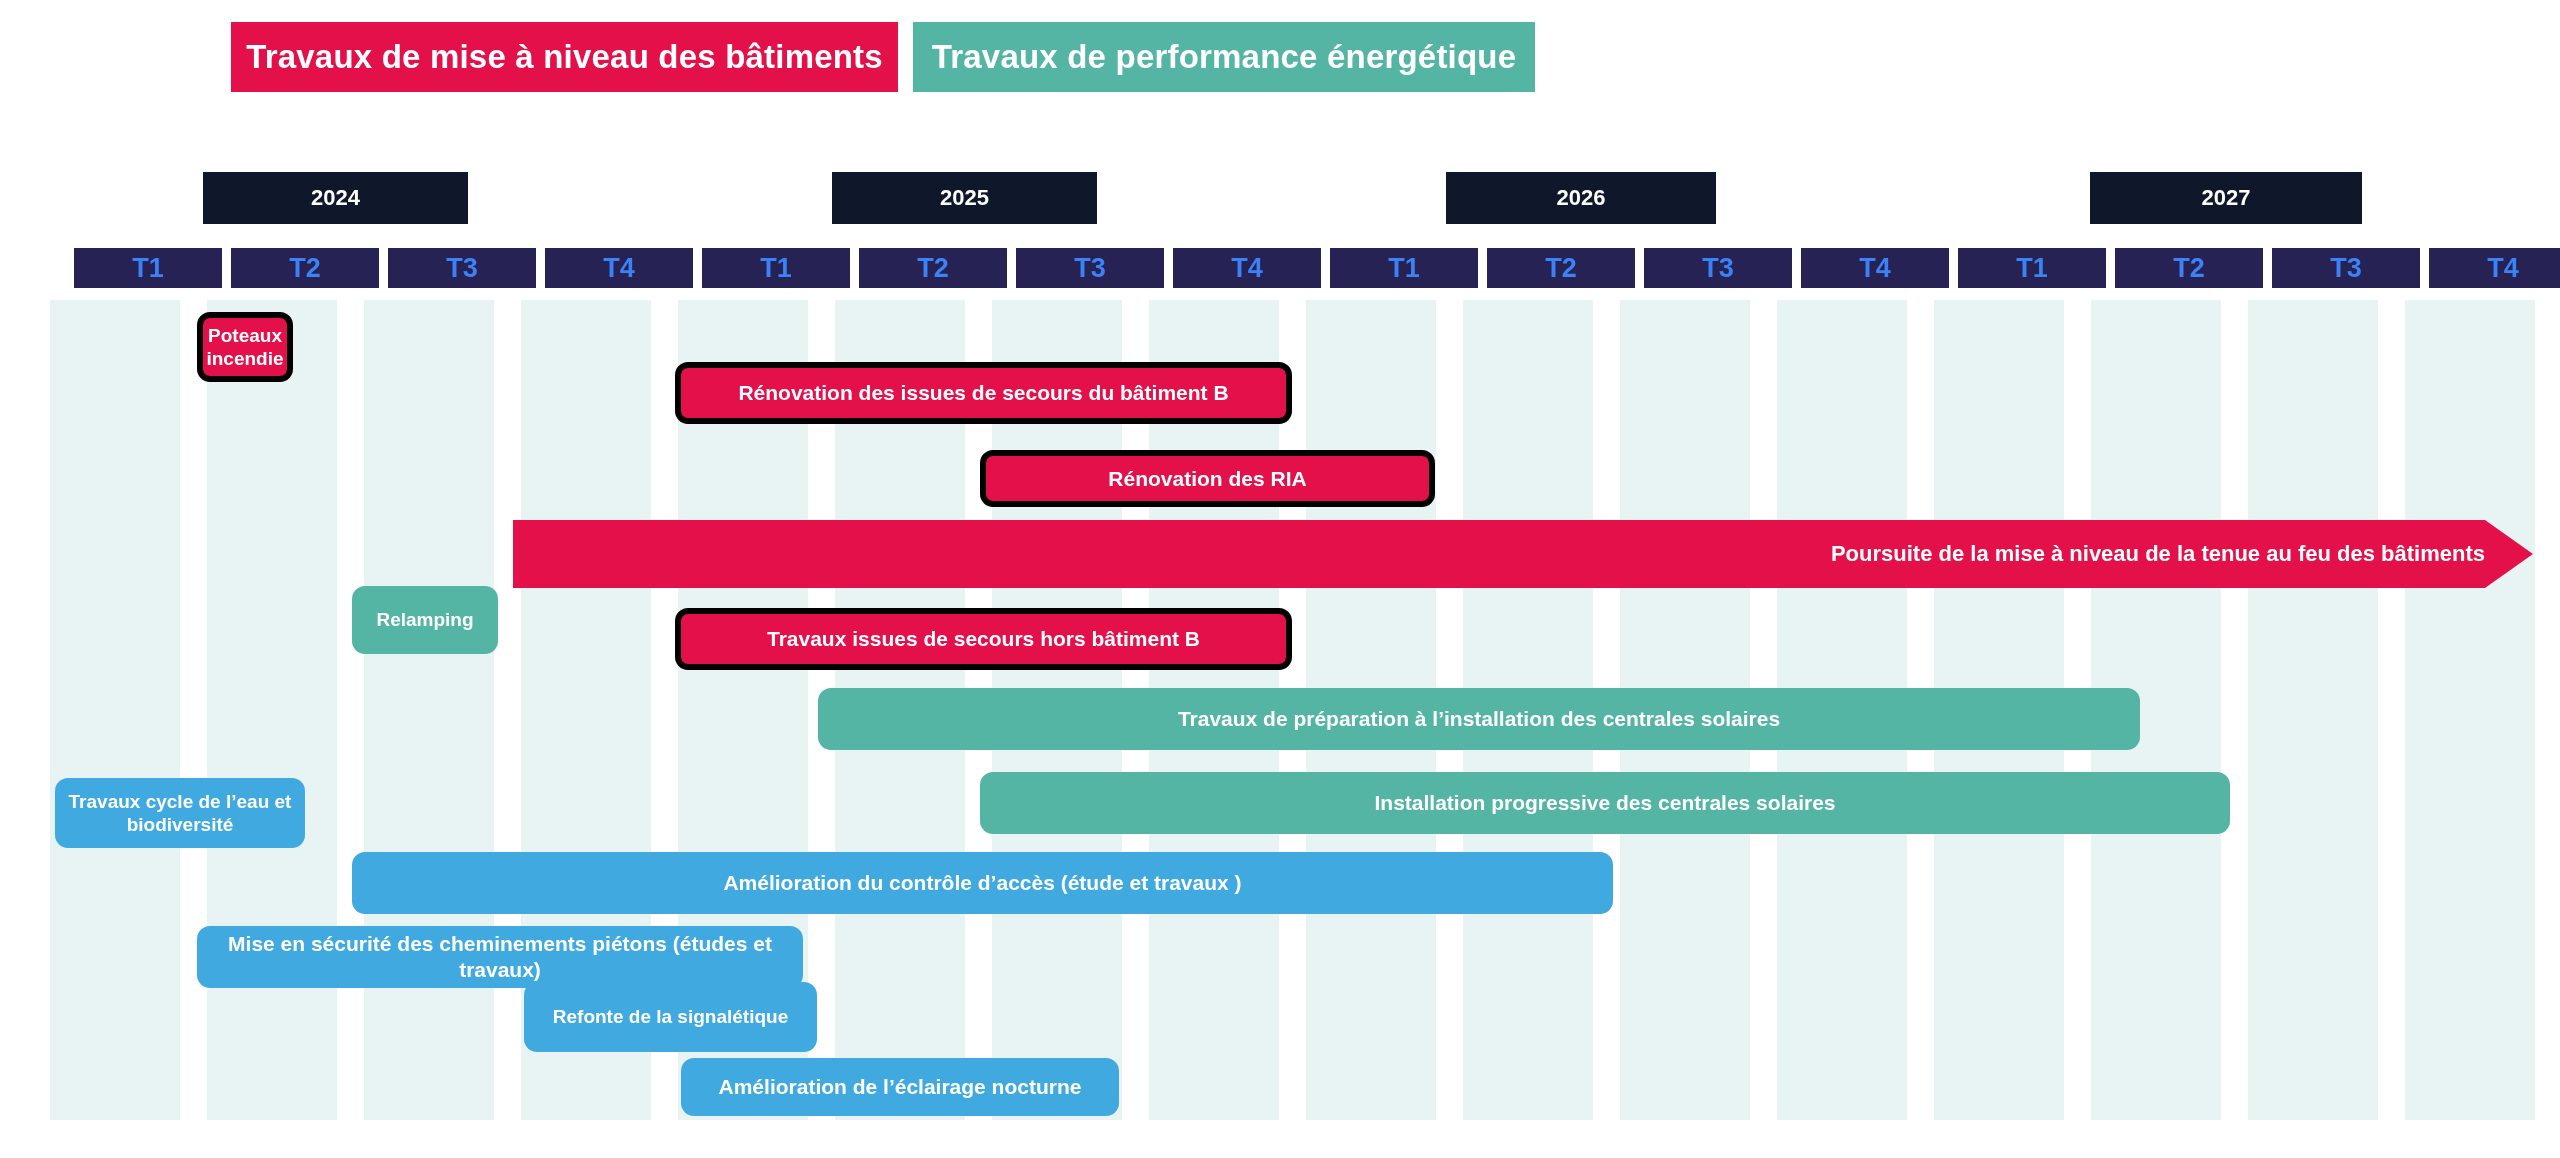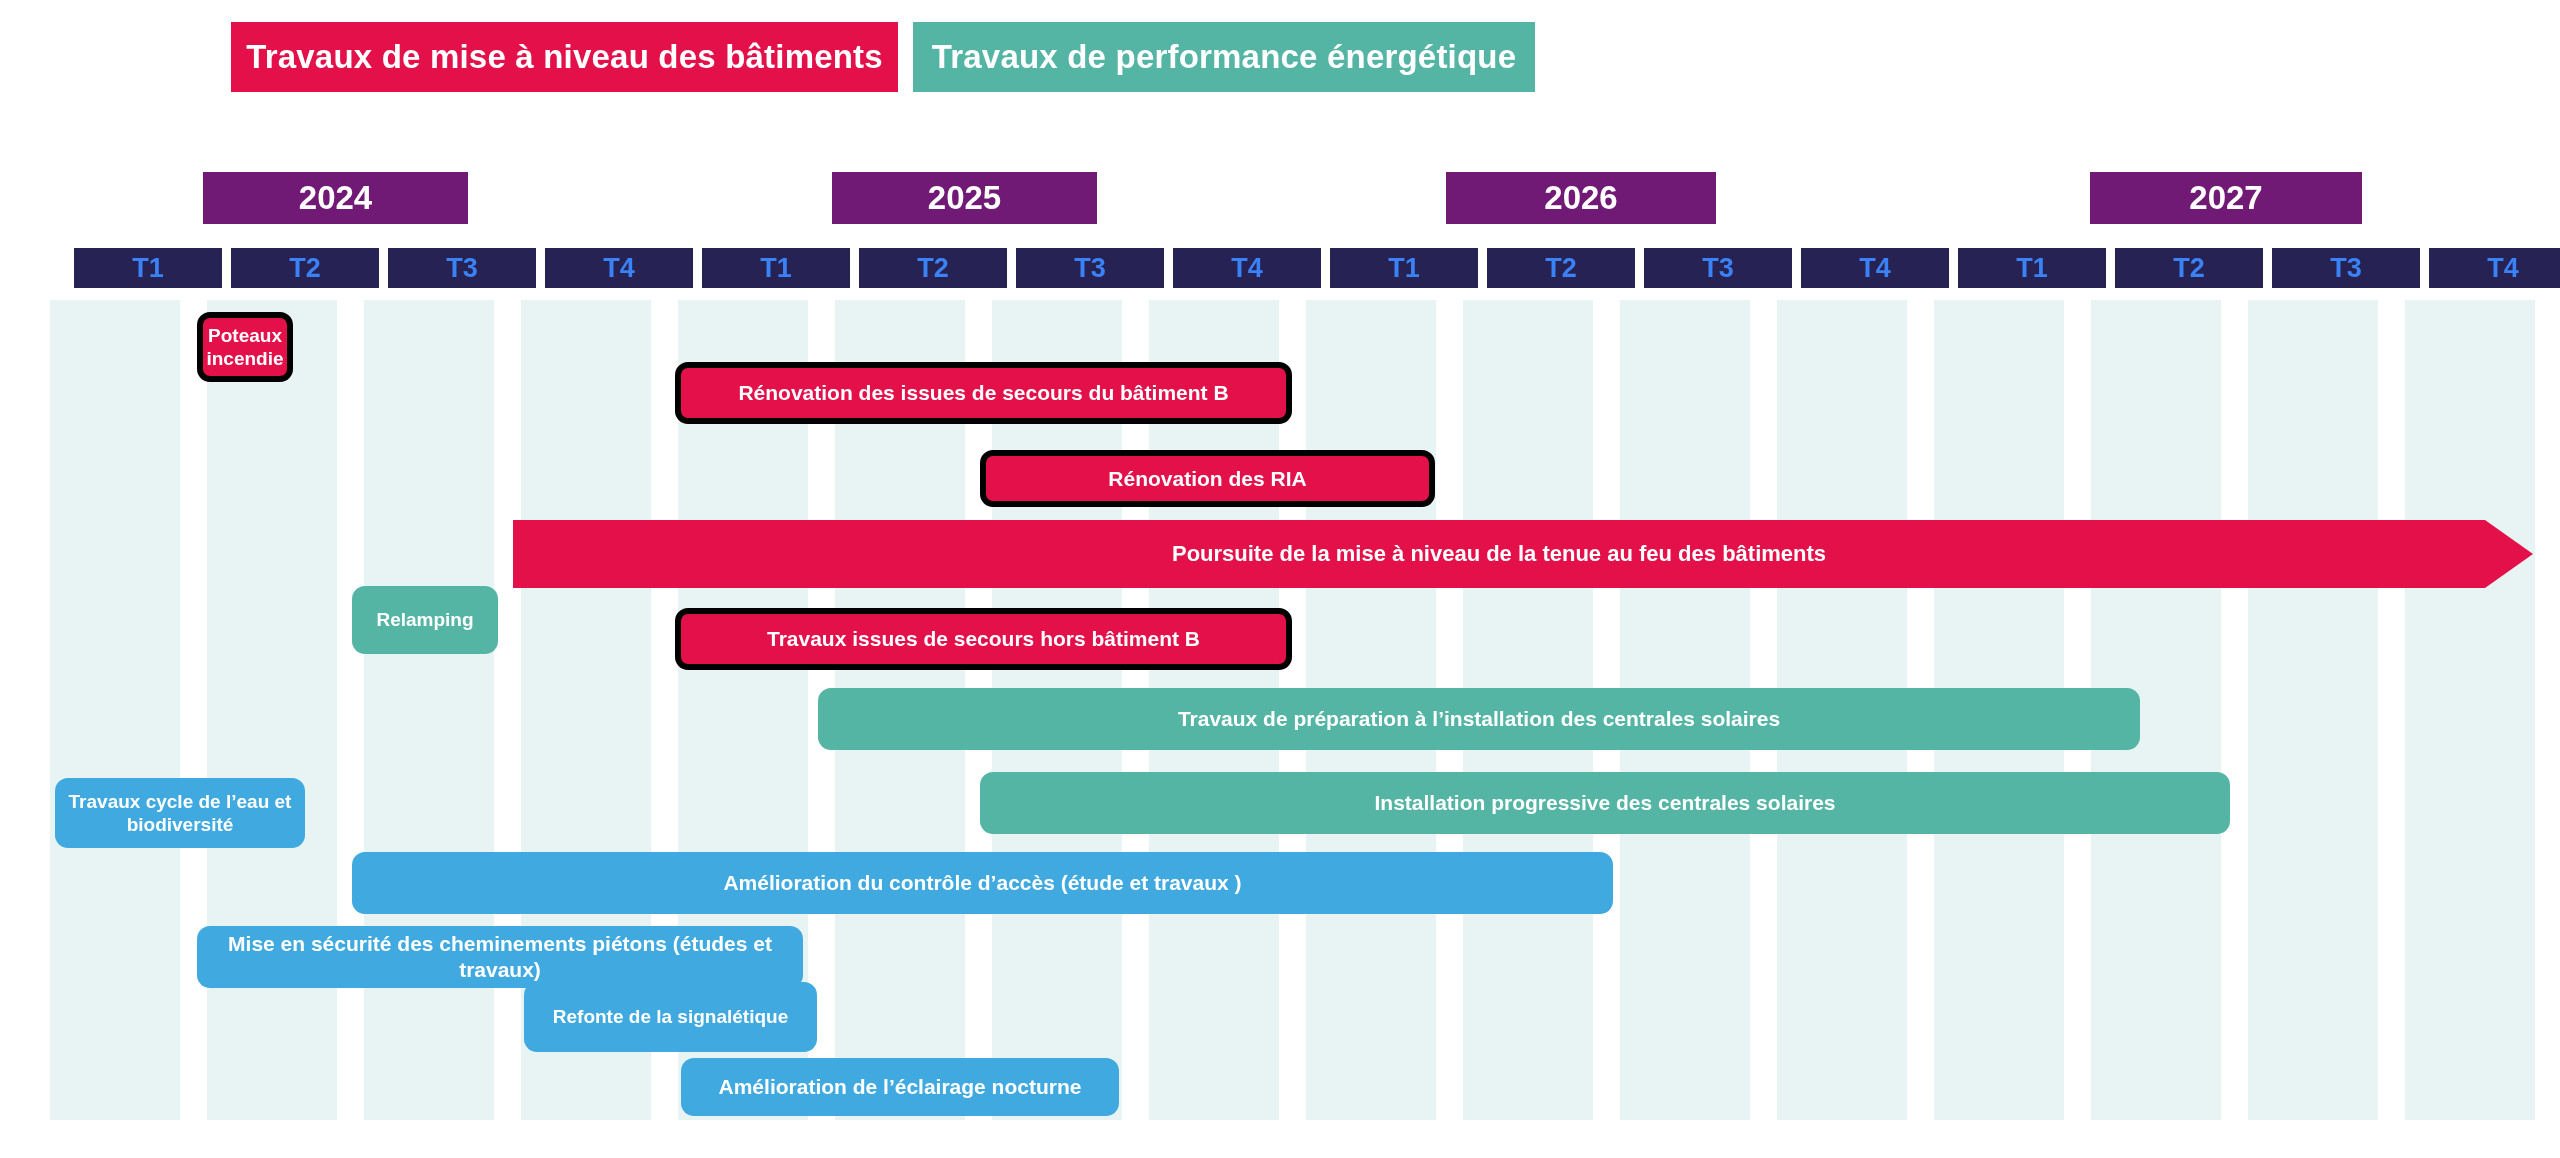--- a/index.html
+++ b/index.html
@@ -22,23 +22,23 @@
     font-weight:600;
     line-height:1.18;
     letter-spacing:.2px;
     box-sizing:border-box;
     padding:4px 14px;
   }
 
   
   .year-box{
     position:absolute;
-    background:#701a75;
+    background:#0f172a;
     color:#ffffff;
-    font-size:33px;
+    font-size:22px;
     font-weight:700;
     display:flex;align-items:center;justify-content:center;
     box-sizing:border-box;
   }
 
   
   .q-box{
     position:absolute;
     background:#262254;
     color:#3b82f6;
@@ -183,21 +183,21 @@
       </div>
       <div class="q-box" style="left: 2236px; top: 248px; width: 148px; height: 40px;">
         <span>T3</span>
       </div>
       <div class="q-box" style="left: 2393px; top: 248px; width: 148px; height: 40px;">
         <span>T4</span>
       </div>
     </div>
 
   <div id="arrowlayer">
-      <div class="arrowbar" style="left: 513px; top: 520px; width: 1972px; height: 68px; background: rgb(228, 16, 74);">
+      <div class="arrowbar" style="left: 513px; top: 520px; width: 1972px; height: 68px; background: rgb(228, 16, 74); justify-content: flex-end;">
         <span>Poursuite de la mise à niveau de la tenue au feu des bâtiments</span>
       </div>
       <div class="arrowhead" style="left: 2485px; top: 520px; border-left-color: rgb(228, 16, 74);"></div>
     </div>
 
   <div id="bars">
       <div class="bar red small" style="left: 197px; top: 312px; width: 96px; height: 70px;">
         <span>Poteaux incendie</span>
       </div>
       <div class="bar red" style="left: 675px; top: 362px; width: 617px; height: 62px;">

